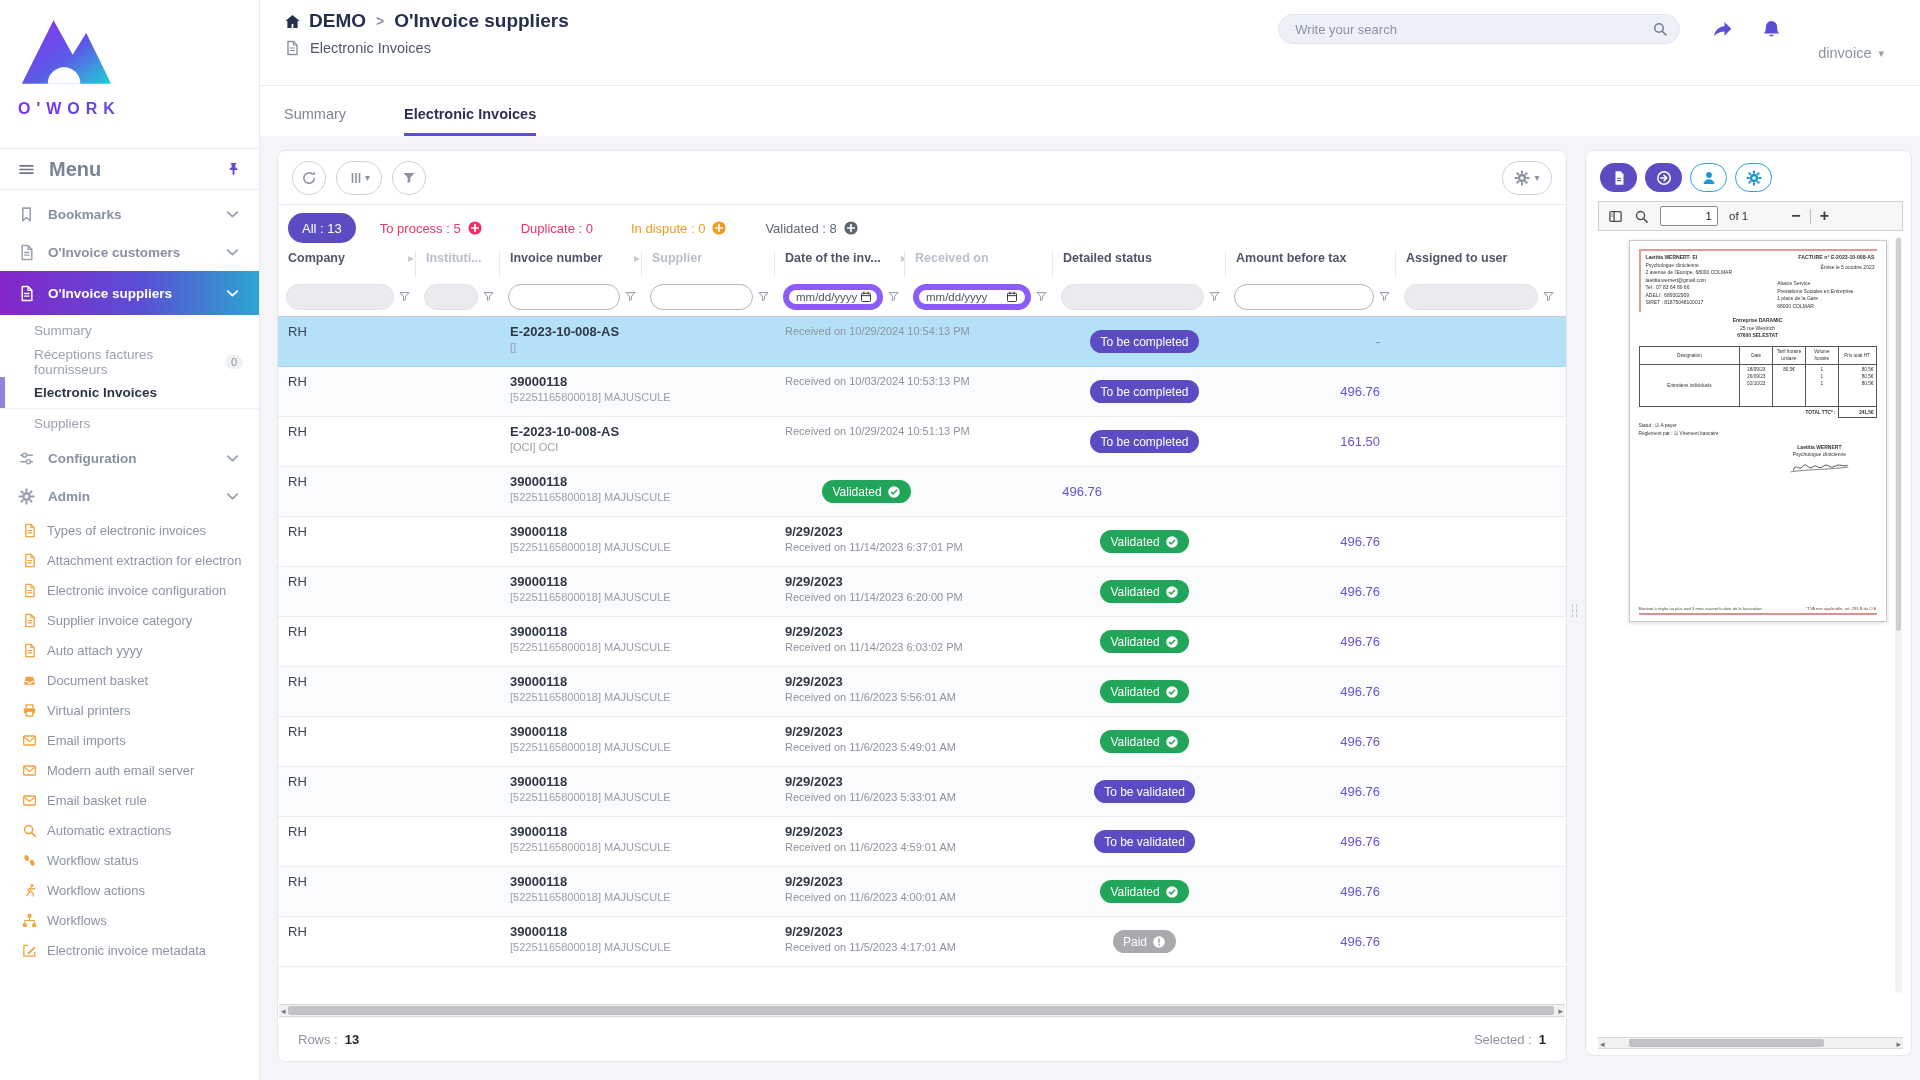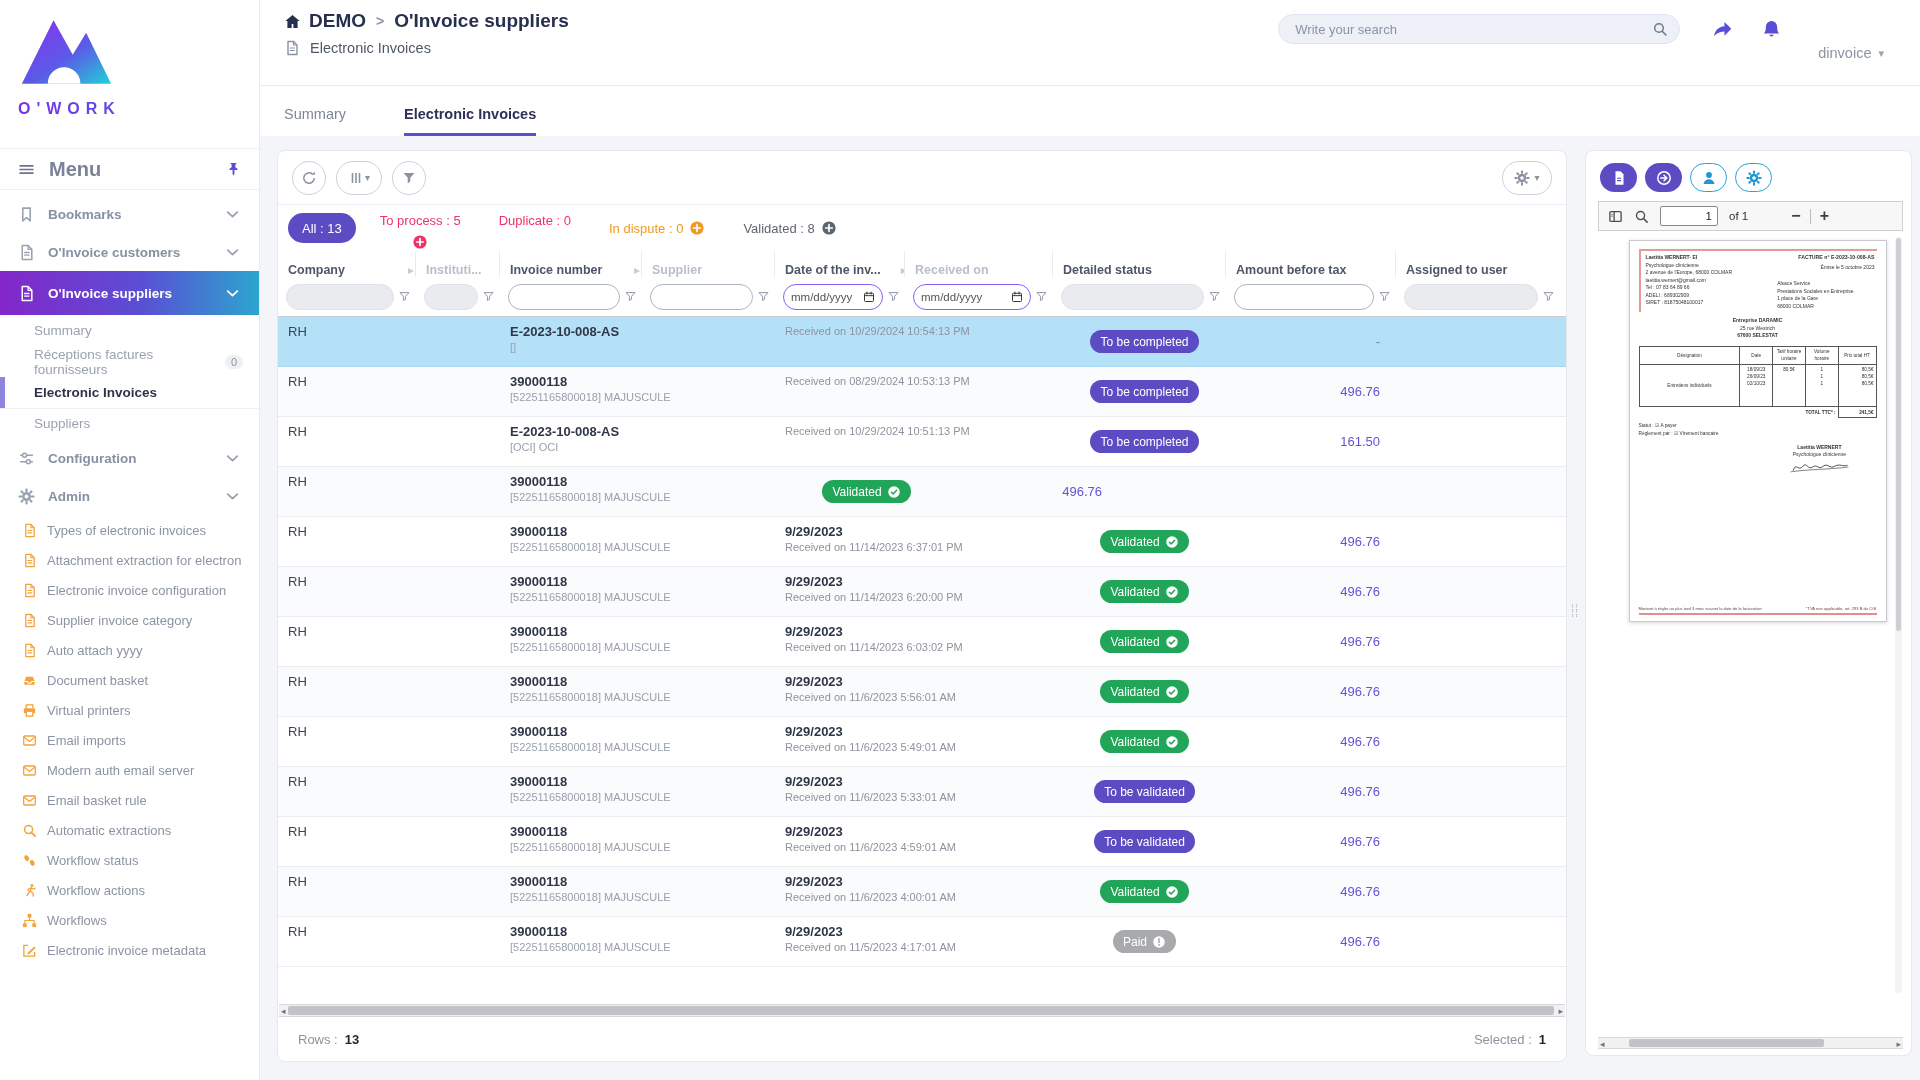--- a/index.html
+++ b/index.html
@@ -66,36 +66,36 @@
   .tool-btn { width:34px; height:34px; border-radius:50%; border:1px solid #ccd2db; background:#fff; display:flex; align-items:center; justify-content:center; color:#8b93a2; cursor:pointer; gap:1px; }
   .tool-btn .ic { width:16px; height:16px; }
   .tool-btn.wide { width:46px; border-radius:17px; }
   .mini-caret { font-size:10px; color:#8b93a2; }
   .gear-btn { margin-left:auto; width:50px; height:34px; border-radius:17px; border:1px solid #ccd2db; background:#fff; display:flex; align-items:center; justify-content:center; gap:4px; color:#8b93a2; cursor:pointer; }
   .gear-btn .ic { width:16px; height:16px; }
 
   .pills-row { height:46px; display:flex; align-items:center; gap:10px; padding:0 10px; }
   .pill { height:30px; border:none; background:transparent; border-radius:15px; padding:0 14px; display:flex; align-items:center; gap:6px; font-size:13px; font-family:inherit; cursor:pointer; white-space:nowrap; }
   .pill.active { background:var(--accent); color:#fff; }
-  .pill.pink { color:var(--pink);flex-direction:column; }
+  .pill.pink { color:var(--pink); }
   .pill.orange { color:var(--orange); }
   .pill.slate { color:#5f6673; }
   .pill .plus { width:16px; height:16px; }
   .pill.slate .plus { color:#5b6770; }
 
   .thead { display:flex; height:26px; align-items:stretch; }
-  .th { display:flex; align-items:flex-end; padding-left:10px; font-size:12.5px; font-weight:700; color:#4e5668; border-right:1px solid #e8eaf0; cursor:pointer; overflow:hidden; white-space:nowrap;gap:20px; }
+  .th { display:flex; align-items:flex-start; padding-left:10px; font-size:12.5px; font-weight:700; color:#4e5668; border-right:1px solid #e8eaf0; cursor:pointer; overflow:hidden; white-space:nowrap;gap:20px; }
   .th:last-child { border-right:none; }
   .th.muted { color:#b9bfca; font-weight:600; }
   .sort-arrow { margin-left:auto; margin-right:1px; color:#c6cbd4; font-size:12px; }
   .tfilters { display:flex; height:40px; align-items:center; border-bottom:1px solid #c9cdd6; }
   .tf { display:flex; align-items:center; gap:4px; padding:0 5px 0 8px; }
   .f-sel { flex:1; height:26px; background:#e9ebef; border:1px solid #dfe2e8; border-radius:13px; min-width:0; cursor:pointer; }
   .f-txt { flex:1; height:26px; background:#fff; border:1px solid #aeb6c2; border-radius:13px; min-width:0; padding:0 8px; font-size:12px; font-family:inherit; }
-  .f-date { flex:1; height:26px; background:#fff; border:1px solid #8b5cf6; border-radius:13px; min-width:0; display:flex; align-items:center; gap:3px; padding:0 7px; font-size:11.5px; color:#555; cursor:text; white-space:nowrap; overflow:hidden; }
+  .f-date { flex:1; height:26px; background:#fff; border:6px solid #8b5cf6; border-radius:13px; min-width:0; display:flex; align-items:center; gap:3px; padding:0 7px; font-size:11.5px; color:#555; cursor:text; white-space:nowrap; overflow:hidden; }
   .f-date .ic { width:12px; height:12px; color:#333; margin-left:auto; }
   .funnel { width:13px; height:13px; color:#8b93a2; cursor:pointer; }
 
   .rows { height:650px; }
   .trow { display:flex; height:50px; border-bottom:1px solid #ecedf1; background:#fff; cursor:pointer; }
   .trow.alt { background:#fafbfd; }
   .trow.selected { background:var(--selected-row); border-color:#a9d8f1; }
   .td { display:flex; flex-direction:column; justify-content:flex-start; padding:7px 0 0 10px; overflow:visible; white-space:nowrap; }
   .td-company { font-size:13px; color:#3c4354; }
   .inv-no { font-size:13px; font-weight:700; color:#2f3747; }
@@ -733,21 +733,21 @@
               <div class="td td-company" style="width: 138px;">
                 <span>RH</span>
               </div>
               <div class="td" style="width: 84px;"></div>
               <div class="td" style="width: 142px;">
                 <span class="inv-no">39000118</span>
                 <span class="inv-sub">[52251165800018] MAJUSCULE</span>
               </div>
               <div class="td" style="width: 133px;"></div>
               <div class="td" style="width: 278px;">
-                <span class="d-received only">Received on 08/29/2024 10:53:13 PM</span>
+                <span class="d-received only">Received on 10/03/2024 10:53:13 PM</span>
               </div>
               <div class="td td-status" style="width: 173px;">
                 <span class="badge b-purple">
                   <span>To be completed</span>
                 </span>
               </div>
               <div class="td td-amount" style="width: 170px;">
                 <span class="amt">496.76</span>
               </div>
               <div class="td" style="width: 164px;"></div>

